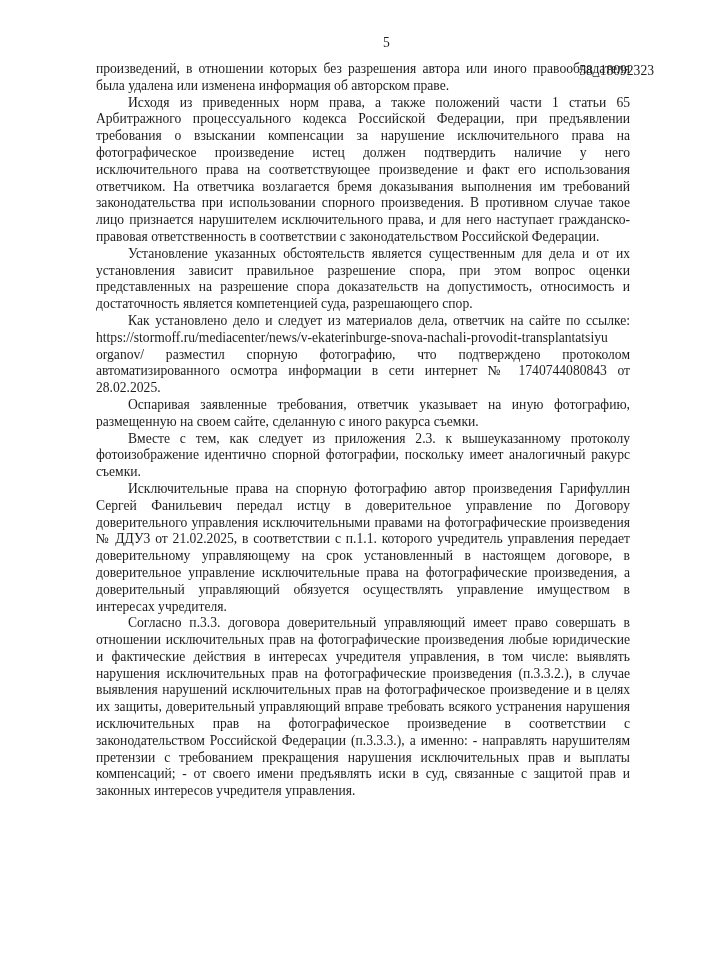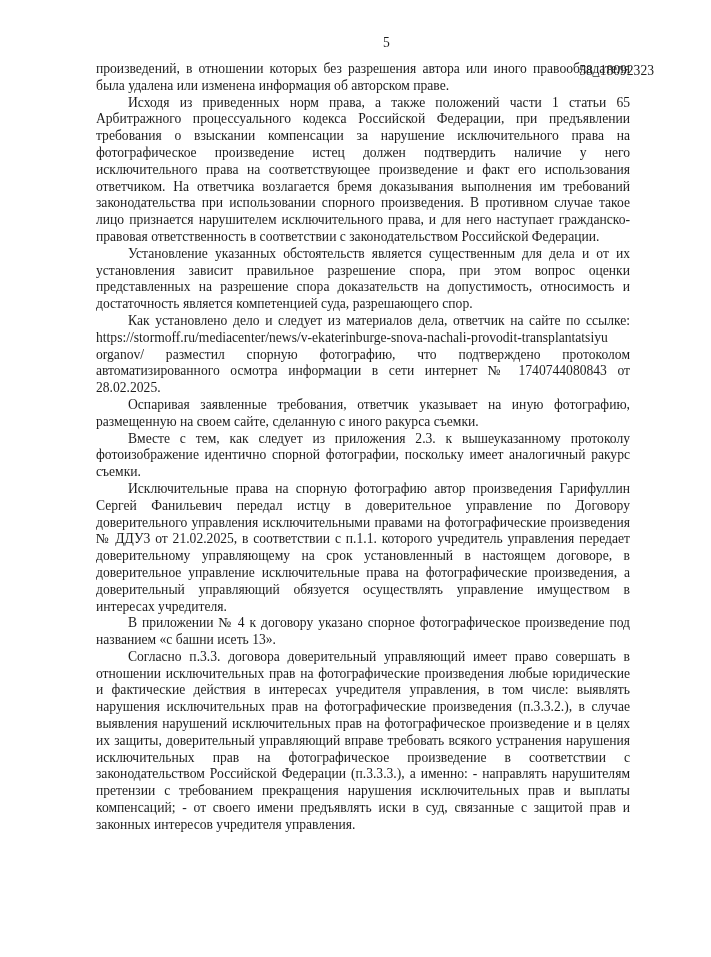--- a/index.html
+++ b/index.html
@@ -79,20 +79,19 @@
 
     <p><span>Как установлено дело и следует из материалов дела, ответчик на сайте по ссылке: </span><span class="url">https://stormoff.ru/mediacenter/news/v-ekaterinburge-snova-nachali-provodit-transplantatsiyu organov/</span><span> разместил спорную фотографию, что подтверждено протоколом автоматизированного осмотра информации в сети интернет № 1740744080843 от 28.02.2025.</span></p>
 
     <p>Оспаривая заявленные требования, ответчик указывает на иную фотографию, размещенную на своем сайте, сделанную с иного ракурса съемки.</p>
 
     <p>Вместе с тем, как следует из приложения 2.3. к вышеуказанному протоколу фотоизображение идентично спорной фотографии, поскольку имеет аналогичный ракурс съемки.</p>
 
     <p>Исключительные права на спорную фотографию автор произведения Гарифуллин Сергей Фанильевич передал истцу в доверительное управление по Договору доверительного управления исключительными правами на фотографические произведения № ДДУ3 от 21.02.2025, в соответствии с п.1.1. которого учредитель управления передает доверительному управляющему на срок установленный в настоящем договоре, в доверительное управление исключительные права на фотографические произведения, а доверительный управляющий обязуется осуществлять управление имуществом в интересах учредителя.</p>
 
 
-    <p>В приложении № 4 к договору указано спорное фотографическое произведение под названием «с башни исеть 13».</p>
 
     <p>Согласно п.3.3. договора доверительный управляющий имеет право совершать в отношении исключительных прав на фотографические произведения любые юридические и фактические действия в интересах учредителя управления, в том числе: выявлять нарушения исключительных прав на фотографические произведения (п.3.3.2.), в случае выявления нарушений исключительных прав на фотографическое произведение и в целях их защиты, доверительный управляющий вправе требовать всякого устранения нарушения исключительных прав на фотографическое произведение в соответствии с законодательством Российской Федерации (п.3.3.3.), а именно: - направлять нарушителям претензии с требованием прекращения нарушения исключительных прав и выплаты компенсаций; - от своего имени предъявлять иски в суд, связанные с защитой прав и законных интересов учредителя управления.</p>
 
 
 
   </main>
 </div>
 
 </body></html>

